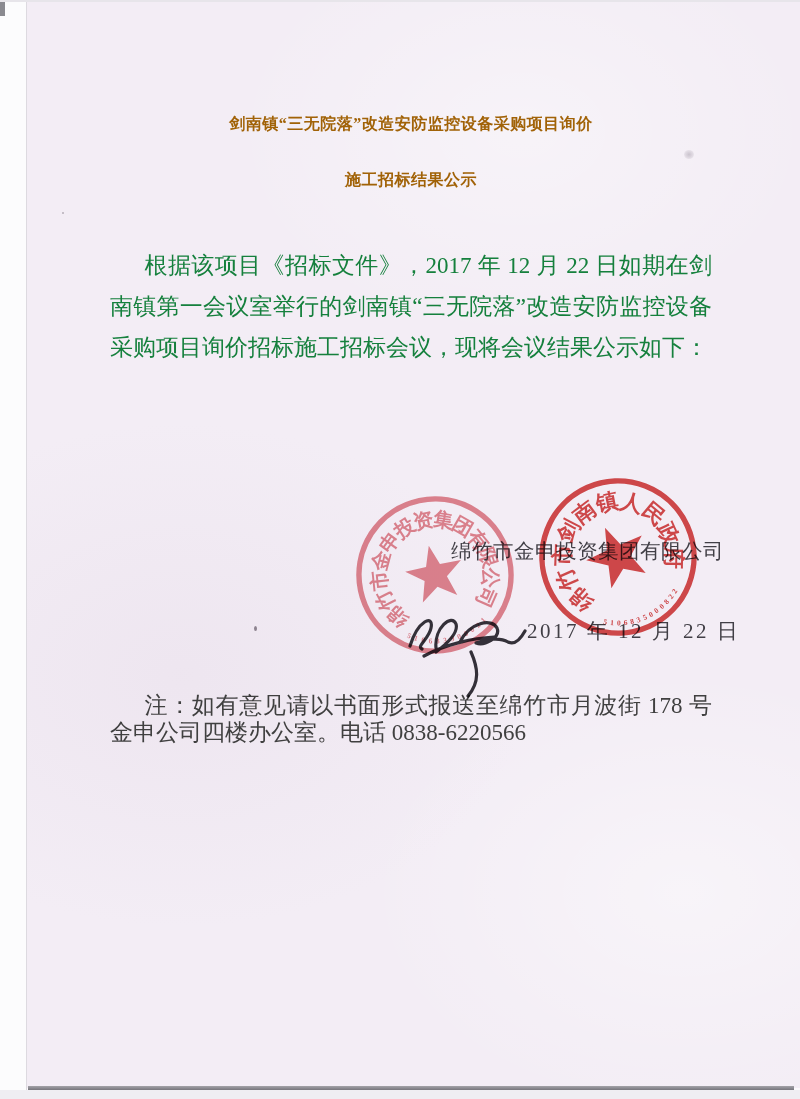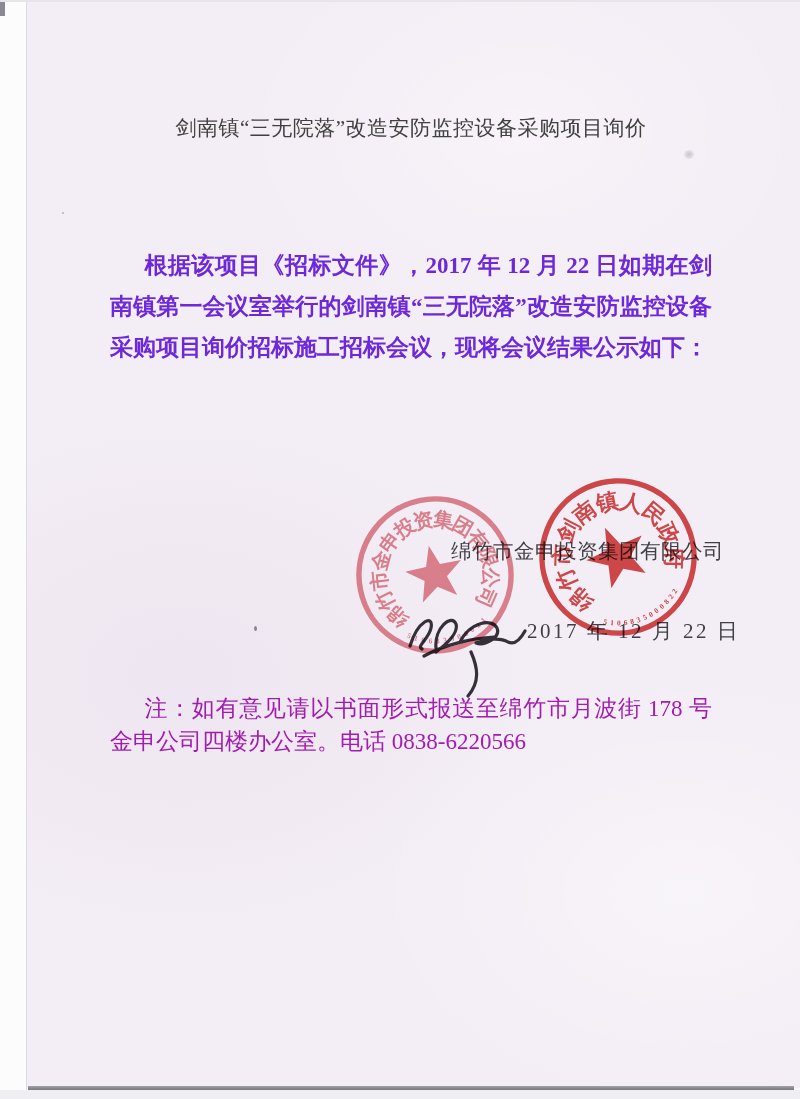--- a/index.html
+++ b/index.html
@@ -14,30 +14,30 @@
          background:
            radial-gradient(420px 300px at 64% 12%, rgba(255,255,255,0.35), rgba(255,255,255,0) 70%),
            radial-gradient(500px 360px at 20% 62%, rgba(228,216,230,0.35), rgba(255,255,255,0) 70%),
            radial-gradient(460px 320px at 85% 82%, rgba(255,255,255,0.4), rgba(255,255,255,0) 70%),
            #f3edf5;}
   .bottom-edge{position:absolute;left:28px;top:1086px;width:766px;height:4px;background:linear-gradient(#a3a2a8,#77767d);}
   .below-edge{position:absolute;left:0;top:1090px;width:800px;height:9px;background:#efeef2;}
 
   
   .ink{color:#3f3e44;}
-  .title{position:absolute;left:110px;width:602px;text-align:center;font-weight:normal;font-size:21px;color:#404040;letter-spacing:0.5px;}
+  .title{position:absolute;left:110px;width:602px;text-align:center;font-weight:bold;font-size:16px;color:#a16207;letter-spacing:0.5px;}
   .title1{top:114px;}
   .title2{top:170px;}
   .bodytext{position:absolute;left:110px;top:245px;width:602px;font-size:23px;line-height:41px;
-            text-align:justify;color:#6d28d9;font-weight:bold;}
+            text-align:justify;color:#15803d;}
   .bodytext p{margin:0;text-indent:1.5em;}
   .winner{border-bottom:1.5px solid #44434a;padding:0 7px;}
   .signer{position:absolute;left:451px;top:537px;font-size:20.5px;color:#413f46;letter-spacing:0.5px;white-space:nowrap;}
   .dateline{position:absolute;left:527px;top:617px;font-size:21px;color:#413f46;letter-spacing:2.5px;white-space:nowrap;}
-  .note{position:absolute;left:110px;top:692px;width:602px;font-size:23px;line-height:33px;text-align:justify;color:#a21caf;}
+  .note{position:absolute;left:110px;top:692px;width:602px;font-size:23px;line-height:27px;text-align:justify;color:#404040;}
   .note p{margin:0;text-indent:1.5em;}
 
   
   .stamp{position:absolute;width:220px;height:220px;mix-blend-mode:multiply;pointer-events:none;}
   .stamp svg{width:100%;height:100%;}
   .stamp-left{left:325px;top:465px;transform:rotate(-12deg);opacity:0.78;}
   .stamp-right{left:508px;top:447px;transform:rotate(-24deg);opacity:0.92;}
 
   
   .signature{position:absolute;left:398px;top:606px;width:145px;height:92px;mix-blend-mode:multiply;}
@@ -54,20 +54,21 @@
 
 <div class="scan">
   <div class="paper"></div>
   <div class="left-strip"></div>
   <div class="corner-notch"></div>
   <div class="top-edge"></div>
   <div class="bottom-edge"></div>
   <div class="below-edge"></div>
 
   <div class="title title1">剑南镇“三无院落”改造安防监控设备采购项目询价</div>
+  <div class="title title2">施工招标结果公示</div>
 
   <div class="bodytext">
     <p>根据该项目《招标文件》，2017 年 12 月 22 日如期在剑南镇第一会议室举行的剑南镇“三无院落”改造安防监控设备采购项目询价招标施工招标会议，现将会议结果公示如下：</p>
   </div>
 
   <div class="signer ink">绵竹市金申投资集团有限公司</div>
   <div class="dateline ink">2017 年 12 月 22 日</div>
 
   <div class="note">
     <p>注：如有意见请以书面形式报送至绵竹市月波街 178 号金申公司四楼办公室。电话 0838-6220566</p>

